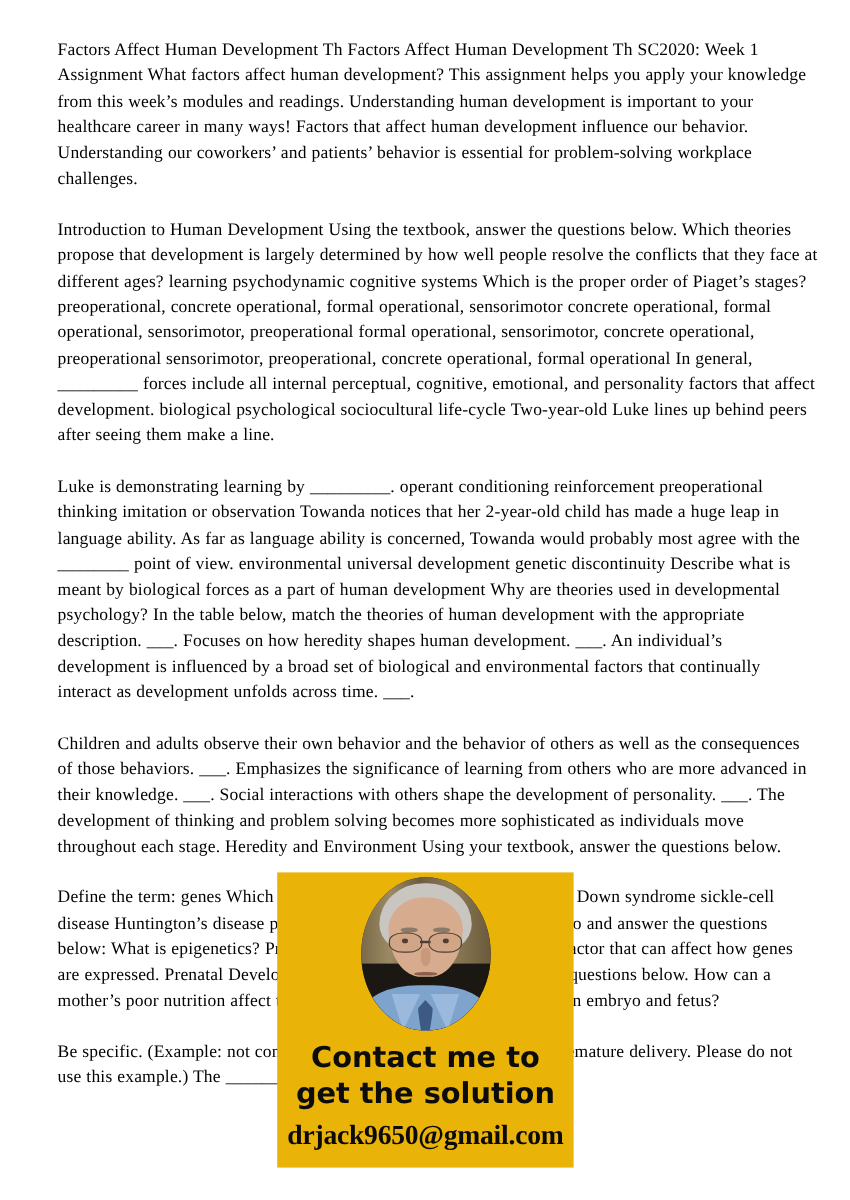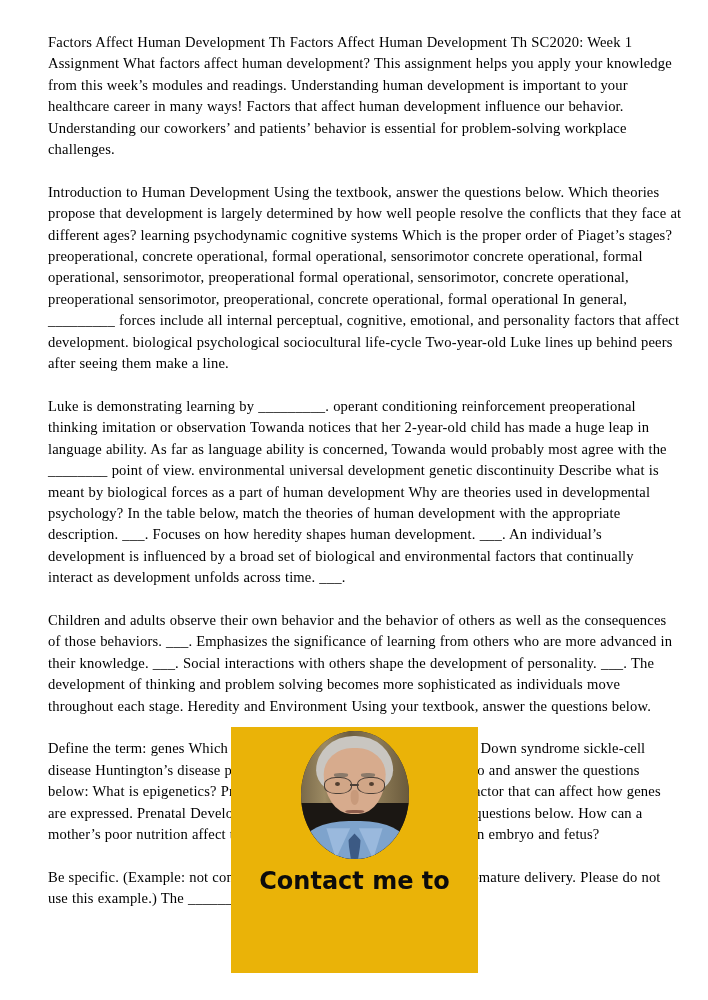--- a/index.html
+++ b/index.html
@@ -225,15 +225,17 @@
         </div>
         <div class="p-nose"></div>
         <div class="p-mouth"></div>
         <div class="p-shirt"></div>
         <div class="p-collar-l"></div>
         <div class="p-collar-r"></div>
         <div class="p-tie"></div>
       </div>
     </div>
     <div class="promo-line1">Contact me to</div>
+    <div class="promo-line2">get the solution</div>
+    <div class="promo-email">drjack9650@gmail.com</div>
   </div>
 
 </div>
 
 </body></html>

